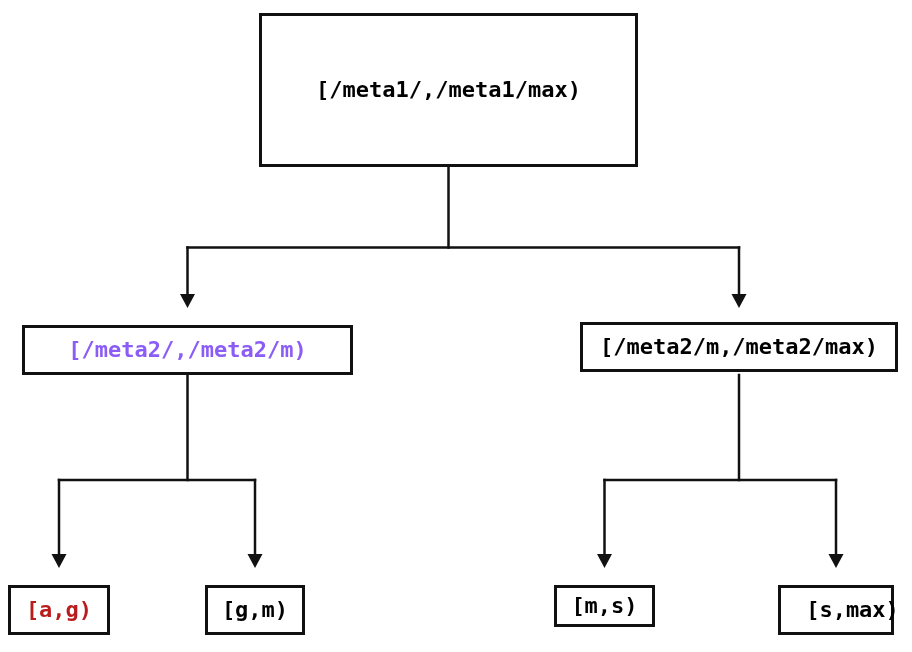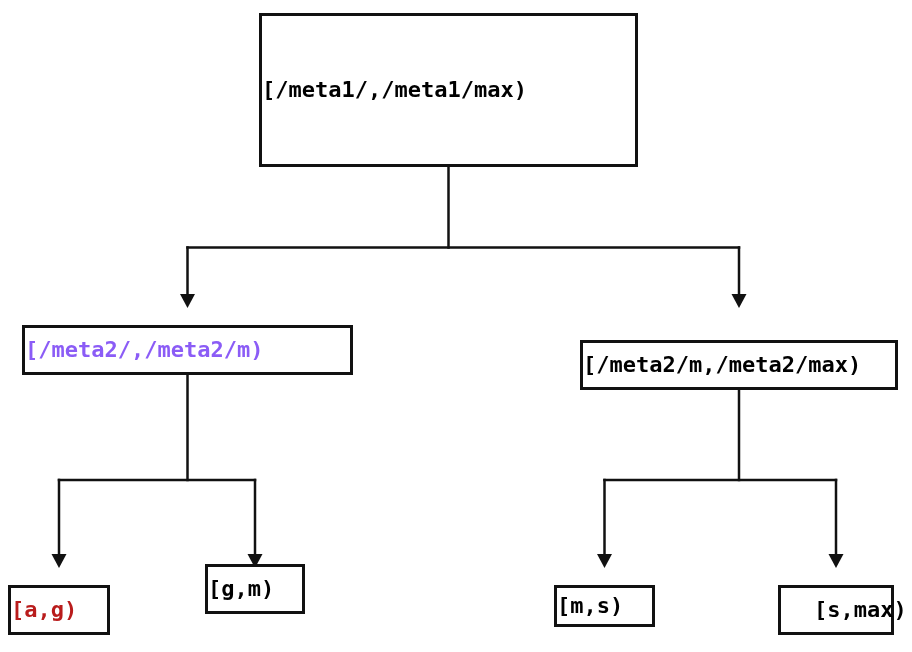--- a/index.html
+++ b/index.html
@@ -23,20 +23,21 @@
     height: 652px;
     display: block;
   }
   .node {
     position: absolute;
     box-sizing: border-box;
     border: 3px solid #111111;
     background: #ffffff;
     display: flex;
     align-items: center;
+    justify-content: center;
     color: #000000;
   }
   .node .label {
     font-family: "DejaVu Sans Mono", "Liberation Mono", monospace;
     font-size: 22px;
     font-weight: bold;
     white-space: pre;
     line-height: 1;
   }
   .edge {
@@ -80,29 +81,29 @@
   </svg>
 
   <div class="node" style="left: 259px; top: 13px; width: 379px; height: 154px; border-color: rgb(17, 17, 17); color: rgb(0, 0, 0);">
     <span class="label">[/meta1/,/meta1/max)</span>
   </div>
 
   <div class="node" style="left: 22px; top: 325px; width: 331px; height: 50px; border-color: rgb(17, 17, 17); color: #8b5cf6;">
     <span class="label">[/meta2/,/meta2/m)</span>
   </div>
 
-  <div class="node" style="left: 580px; top: 340px; width: 318px; height: 50px; border-color: rgb(17, 17, 17); color: rgb(0, 0, 0);">
+  <div class="node" style="left: 580px; top: 322px; width: 318px; height: 50px; border-color: rgb(17, 17, 17); color: rgb(0, 0, 0);">
     <span class="label">[/meta2/m,/meta2/max)</span>
   </div>
 
   <div class="node" style="left: 8px; top: 585px; width: 102px; height: 50px; border-color: rgb(17, 17, 17); color: #b91c1c;">
     <span class="label">[a,g)</span>
   </div>
 
-  <div class="node" style="left: 205px; top: 564px; width: 100px; height: 50px; border-color: rgb(17, 17, 17); color: rgb(0, 0, 0);">
+  <div class="node" style="left: 205px; top: 585px; width: 100px; height: 50px; border-color: rgb(17, 17, 17); color: rgb(0, 0, 0);">
     <span class="label">[g,m)</span>
   </div>
 
   <div class="node" style="left: 554px; top: 585px; width: 101px; height: 42px; border-color: rgb(17, 17, 17); color: rgb(0, 0, 0);">
     <span class="label">[m,s)</span>
   </div>
 
   <div class="node" style="left: 778px; top: 585px; width: 116px; height: 50px; border-color: rgb(17, 17, 17); color: rgb(0, 0, 0); padding-left: 33px;">
     <span class="label">[s,max)</span>
   </div>

